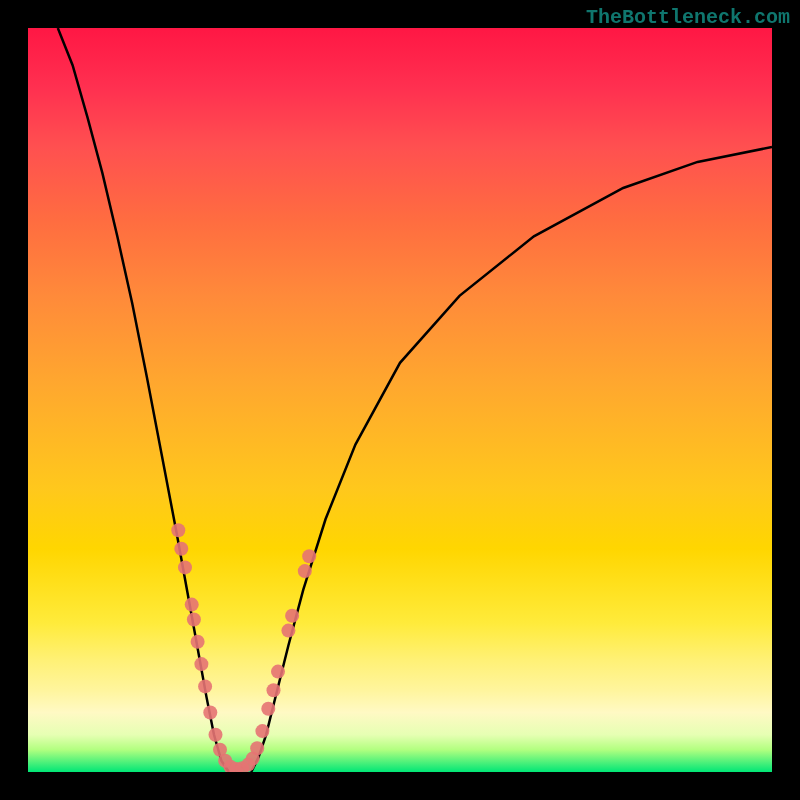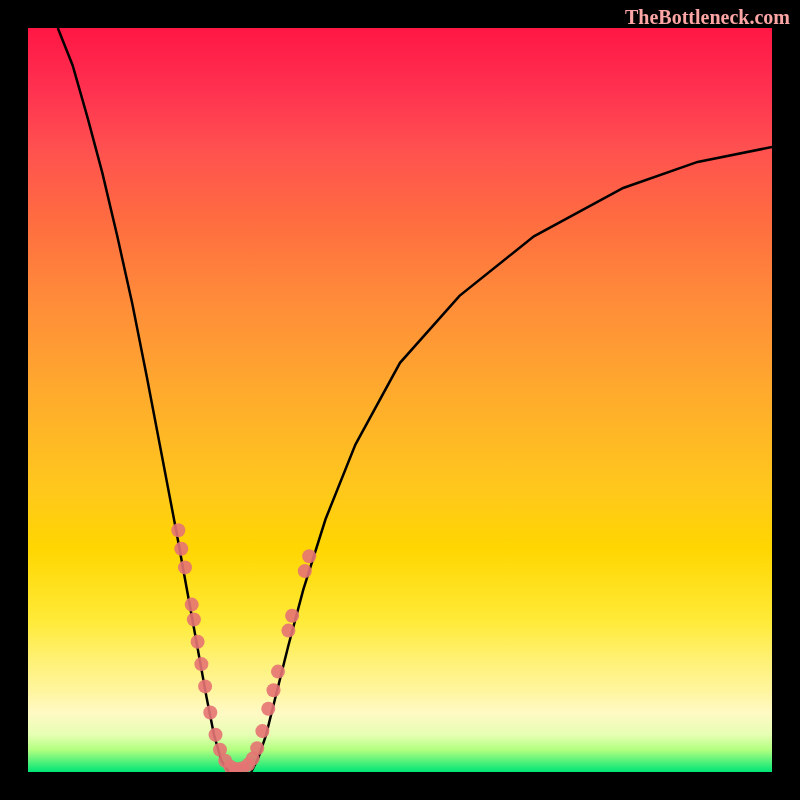--- a/index.html
+++ b/index.html
@@ -11,24 +11,24 @@
       width: 800px;
       height: 800px;
       background: #000;
       position: relative;
       overflow: hidden;
     }
     .watermark {
       position: absolute;
       top: 6px;
       right: 10px;
-      font-family: Liberation Serif, serif;
+      font-family: Liberation Mono, monospace;
       font-size: 20px;
       font-weight: bold;
-      color: #fca5a5;
+      color: #0f766e;
       z-index: 10;
     }
     .plot-area {
       position: absolute;
       top: 28px;
       left: 28px;
       width: 744px;
       height: 744px;
       overflow: hidden;
     }

